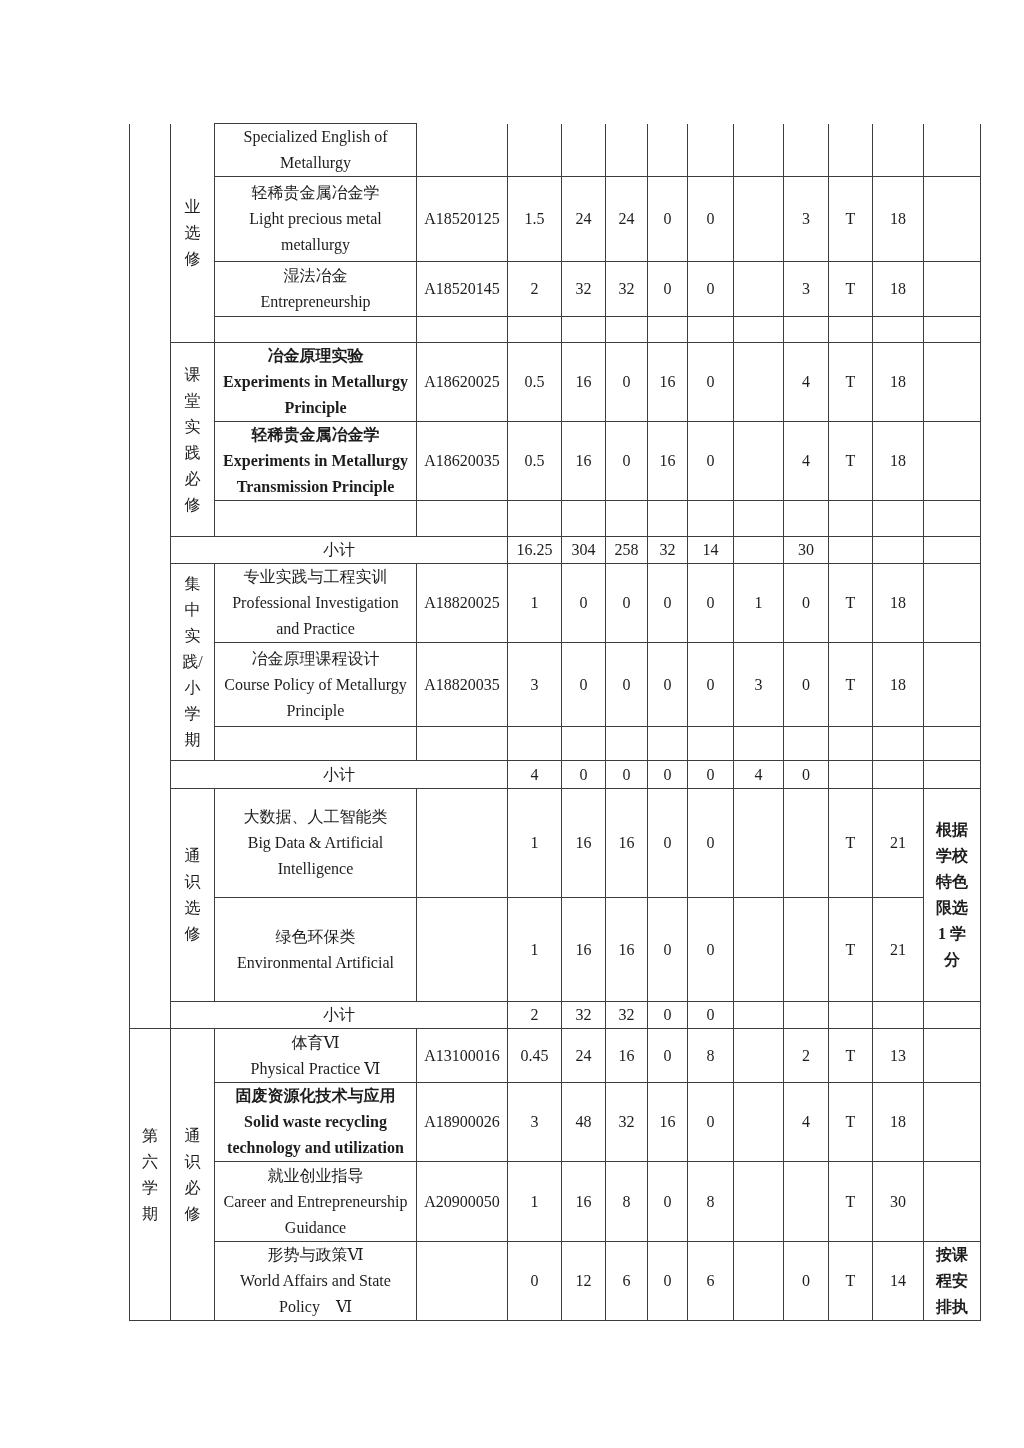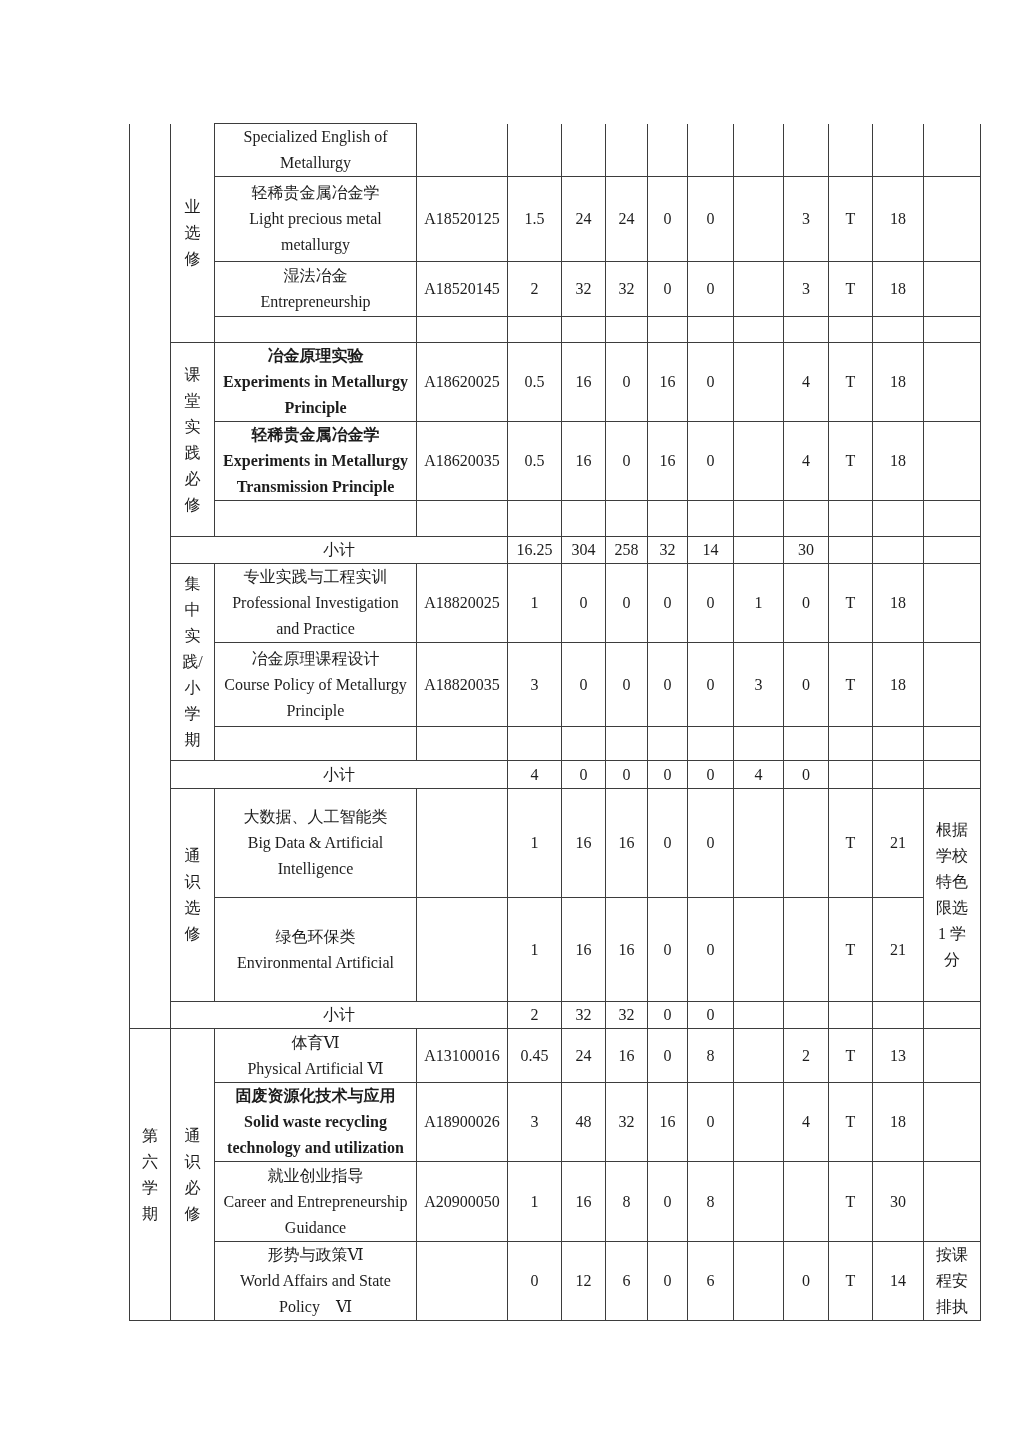--- a/index.html
+++ b/index.html
@@ -11,21 +11,21 @@
           font-size:16px;line-height:26px;overflow:hidden;}
   .tbl td.nt{border-top:none;}
   .cat{white-space:pre-line;line-height:27px;}
   .cat-top{vertical-align:top;padding-top:6px;line-height:38px;}
   .catsm{line-height:25px;}
   .sem{white-space:pre-line;line-height:27px;}
   .name .zh,.name .en{white-space:pre-line;}
   .tight{line-height:20px;font-weight:bold;}
   .mid{line-height:22px;}
   .sub{line-height:18px;}
-  .remark{white-space:pre-line;line-height:26px;}
+  .remark{white-space:pre-line;line-height:26px;font-weight:bold;}
 </style>
 </head>
 <body>
 
 <div class="page">
   <table class="tbl">
     <colgroup>
       <col style="width:41px">
         <col style="width:44px">
         <col style="width:202px">
@@ -327,21 +327,21 @@
         <td rowspan="4" class="sem">第
 六
 学
 期</td>
         <td rowspan="4" class="cat">通
 识
 必
 修</td>
         <td class="name">
           <div class="zh">体育Ⅵ</div>
-          <div class="en">Physical Artificial Ⅵ</div>
+          <div class="en">Physical Practice Ⅵ</div>
         </td>
         <td>A13100016</td>
         <td>0.45</td>
         <td>24</td>
         <td>16</td>
         <td>0</td>
         <td>8</td>
         <td></td>
         <td>2</td>
         <td>T</td>

